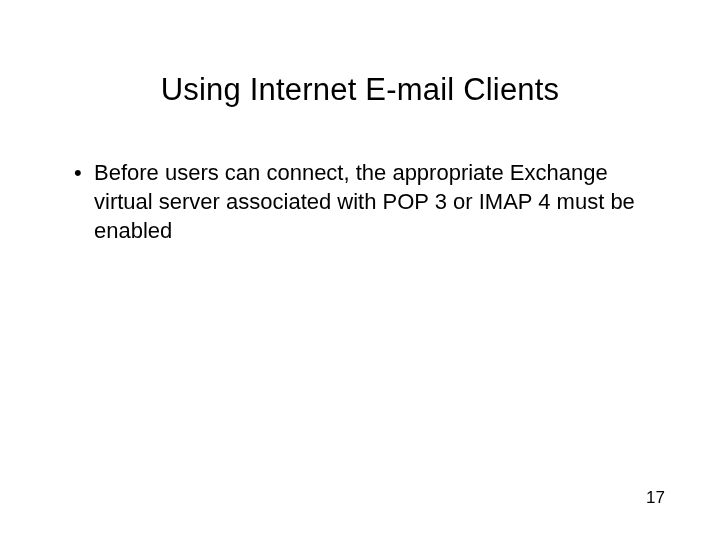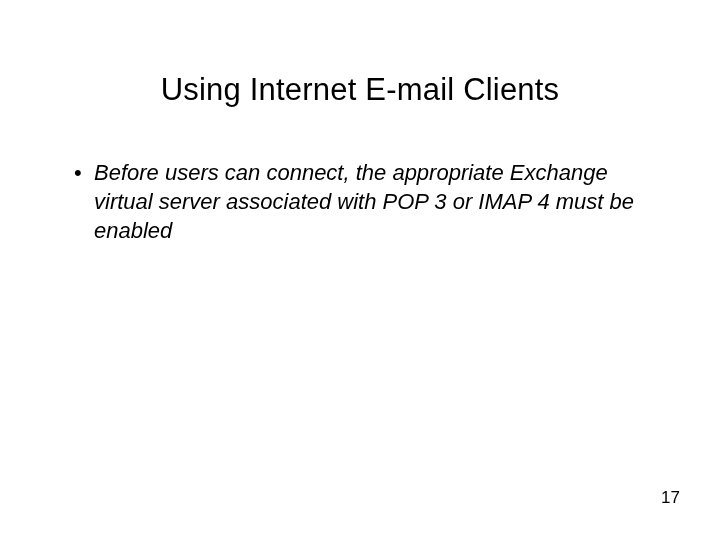--- a/index.html
+++ b/index.html
@@ -39,33 +39,32 @@
     line-height: 1.32;
   }
   .bullet-marker {
     width: 24px;
     flex: 0 0 24px;
     text-align: left;
     padding-left: 4px;
   }
   .bullet-text {
     flex: 1;
-    font-style: italic;
   }
   .footer-left {
     position: absolute;
     left: 70px;
     bottom: 14px;
     width: 430px;
     font-size: 17px;
     line-height: 1.22;
   }
   .footer-right {
     position: absolute;
-    right: 40px;
+    right: 55px;
     bottom: 32px;
     font-size: 17px;
     text-align: right;
   }
 </style>
 </head>
 <body>
 
 <div class="slide">
 

